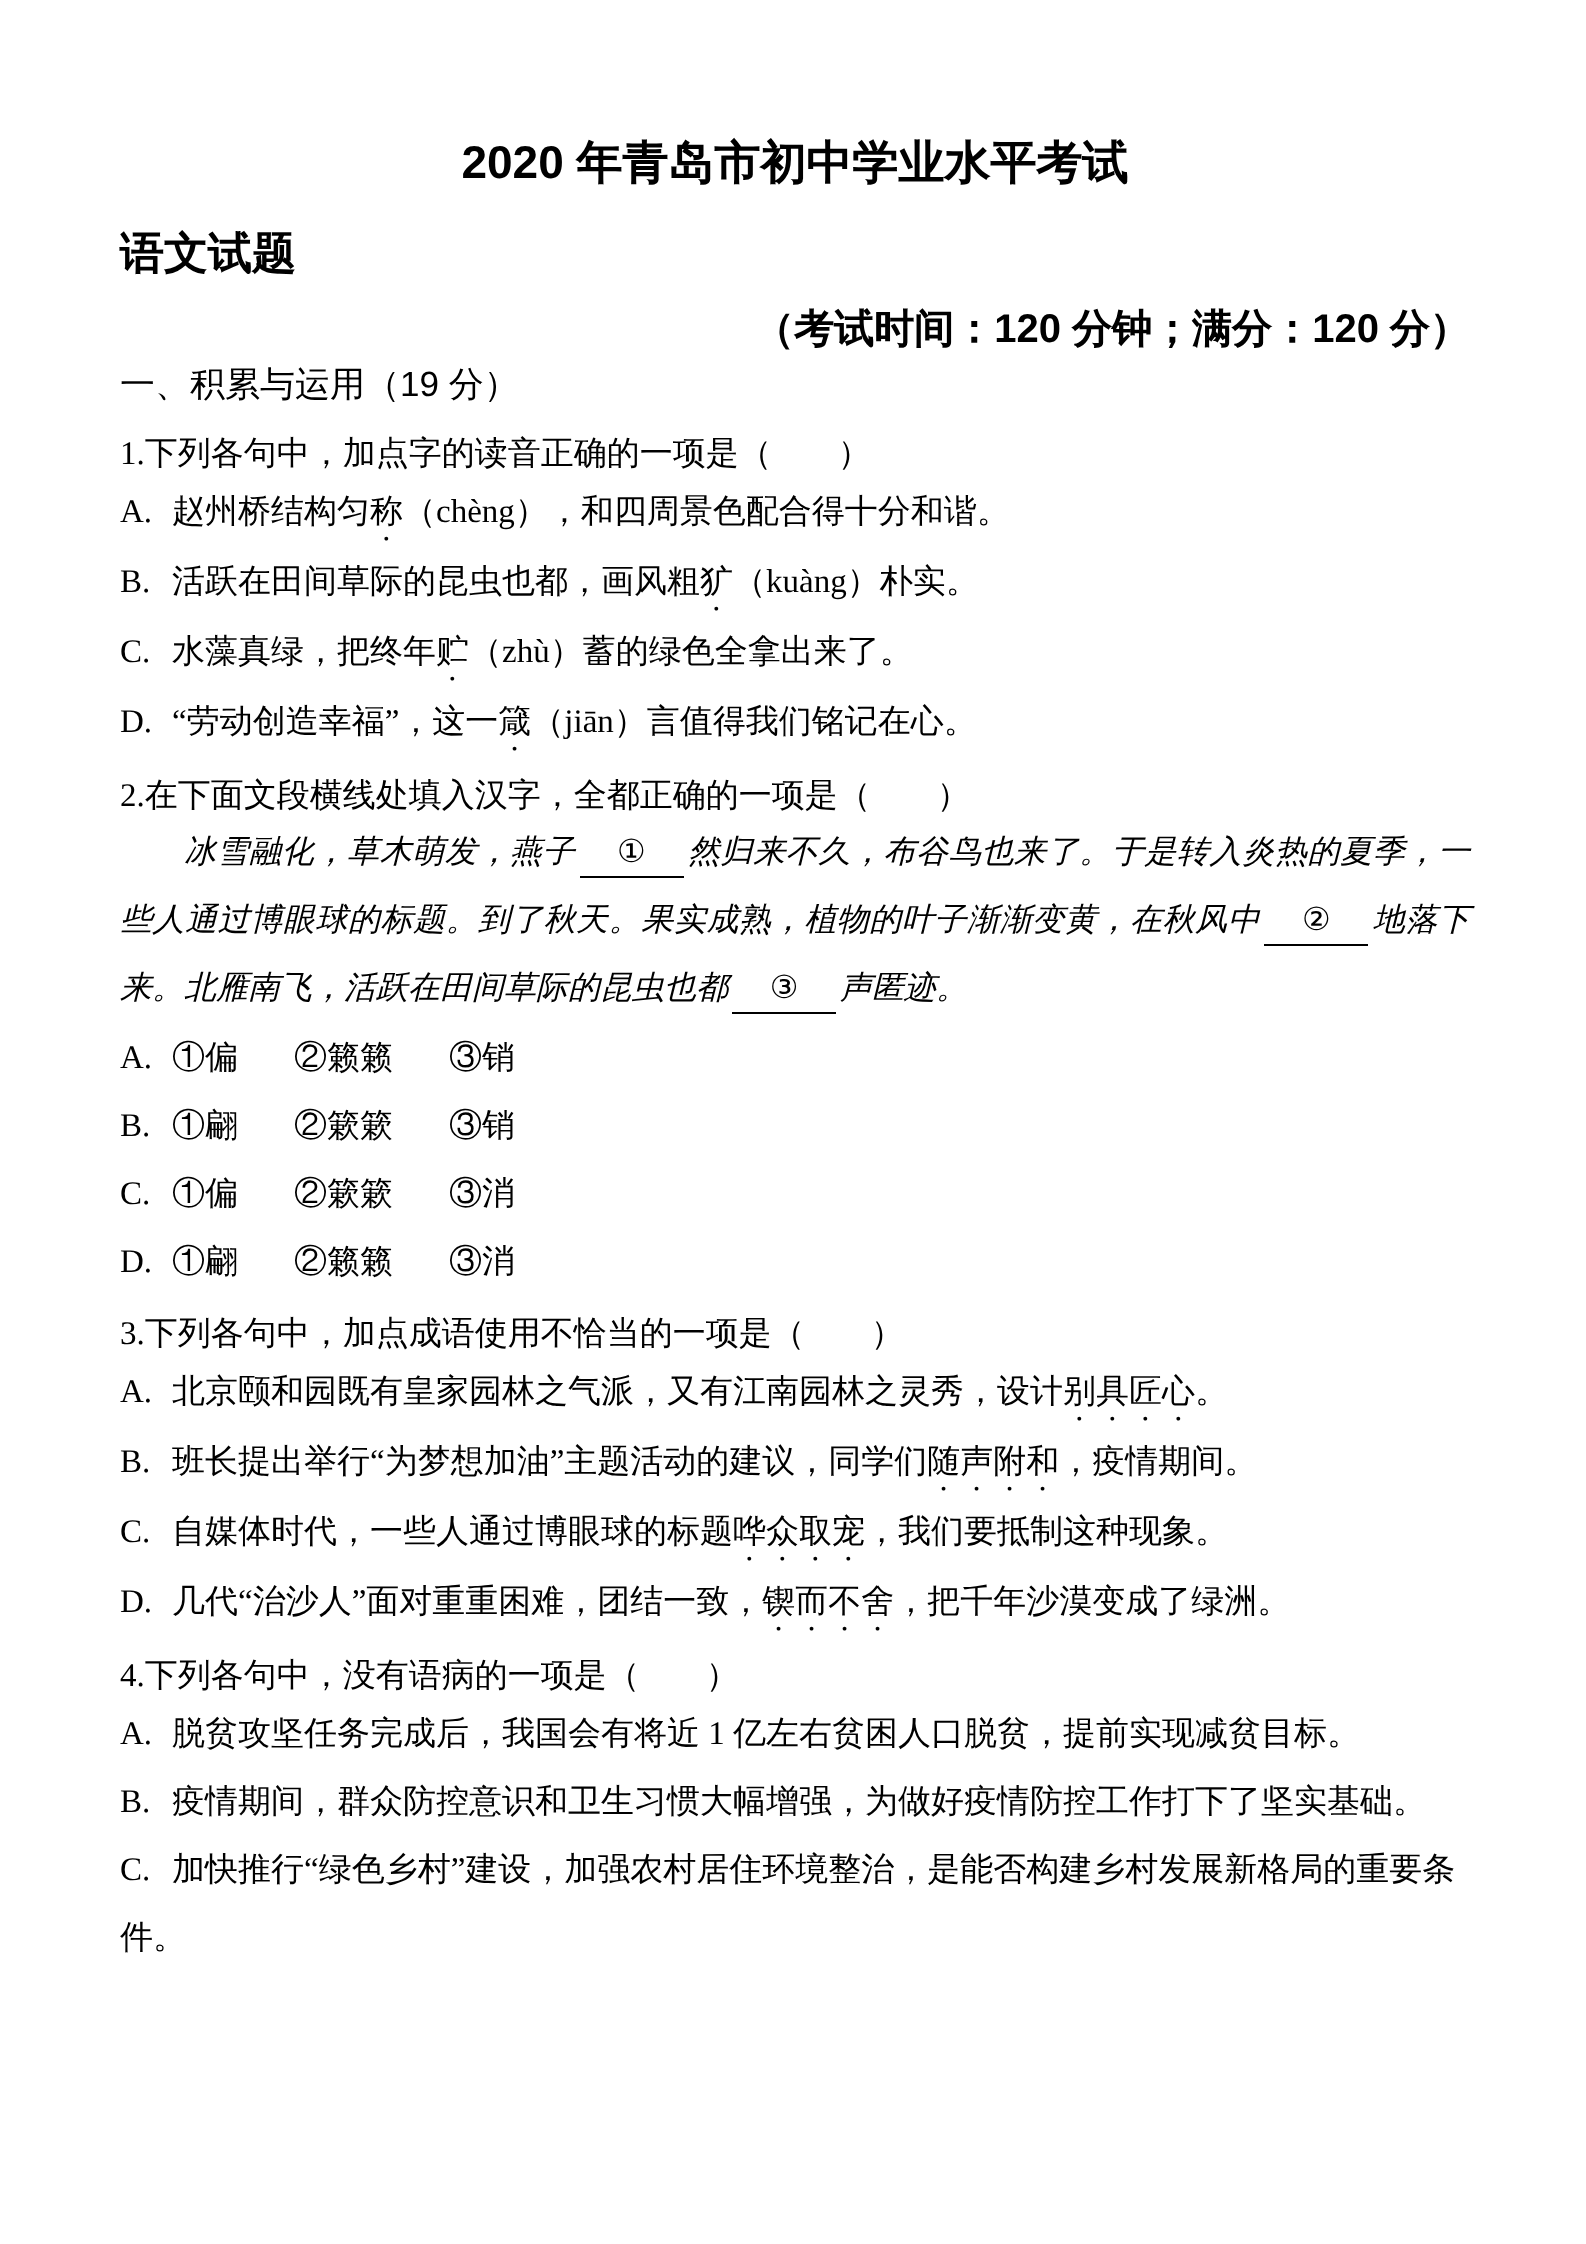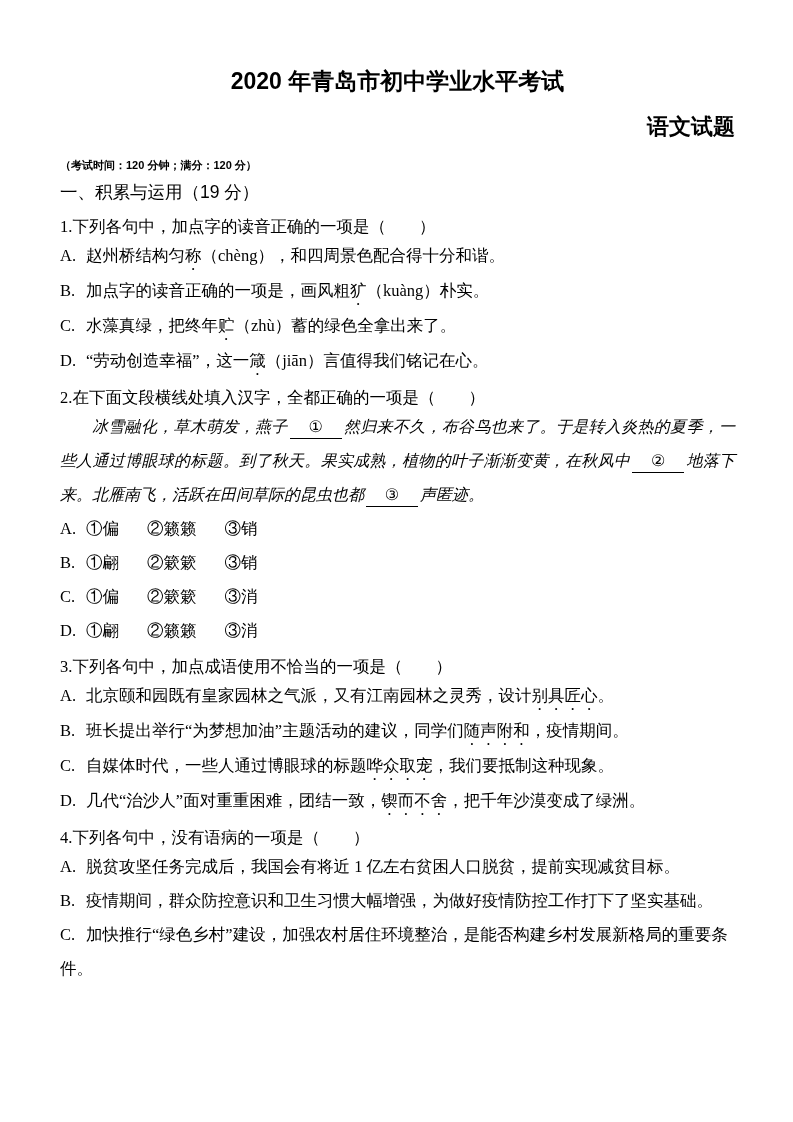--- a/index.html
+++ b/index.html
@@ -16,32 +16,32 @@
     overflow: hidden;
   }
   .title {
     text-align: center;
     font-family: "Liberation Sans", "DejaVu Sans", sans-serif;
     font-weight: 700;
     font-size: 23px;
     line-height: 30px;
   }
   .subject {
-    text-align: right;
+    text-align: left;
     font-family: "Liberation Sans", "DejaVu Sans", sans-serif;
     font-weight: 700;
     font-size: 22px;
     line-height: 28px;
     margin-top: 17px;
   }
   .meta {
-    text-align: left;
+    text-align: right;
     font-family: "Liberation Sans", "DejaVu Sans", sans-serif;
     font-weight: 700;
-    font-size: 11px;
+    font-size: 20px;
     line-height: 22px;
     margin-top: 13px;
   }
   .notes {
     font-family: "Liberation Sans", "DejaVu Sans", sans-serif;
     font-weight: 700;
     font-size: 16.5px;
     margin-top: 10px;
   }
   .notes .line { line-height: 31px; }
@@ -97,21 +97,21 @@
   <div class="title">2020 年青岛市初中学业水平考试</div>
   <div class="subject">语文试题</div>
   <div class="meta">（考试时间：120 分钟；满分：120 分）</div>
 
 
   <div class="section-heading">一、积累与运用（19 分）</div>
 
   <div>
       <div class="q-stem">1.下列各句中，加点字的读音正确的一项是（　　）</div>
       <div class="option"><span class="option-label">A.</span><span>赵州桥结构匀</span><span class="dot">称</span><span>（chèng），和四周景色配合得十分和谐。</span></div>
-      <div class="option"><span class="option-label">B.</span><span>加点字的读音正确的一项是，画风粗</span><span class="dot">犷</span><span>（kuàng）朴实。</span></div>
+      <div class="option"><span class="option-label">B.</span><span>活跃在田间草际的昆虫也都，画风粗</span><span class="dot">犷</span><span>（kuàng）朴实。</span></div>
       <div class="option"><span class="option-label">C.</span><span>水藻真绿，把终年</span><span class="dot">贮</span><span>（zhù）蓄的绿色全拿出来了。</span></div>
       <div class="option"><span class="option-label">D.</span><span>“劳动创造幸福”，这一</span><span class="dot">箴</span><span>（jiān）言值得我们铭记在心。</span></div>
       <div class="q-stem">2.在下面文段横线处填入汉字，全都正确的一项是（　　）</div>
       <div class="passage"><span>冰雪融化，草木萌发，燕子</span><span class="blank">①</span><span>然归来不久，布谷鸟也来了。于是转入炎热的夏季，一些人通过博眼球的标题。到了秋天。果实成熟，植物的叶子渐渐变黄，在秋风中</span><span class="blank">②</span><span>地落下来。北雁南飞，活跃在田间草际的昆虫也都</span><span class="blank">③</span><span>声匿迹。</span></div>
       <div class="option"><span class="option-label">A.</span><span class="col">①偏</span><span class="col">②籁籁</span><span>③销</span></div>
       <div class="option"><span class="option-label">B.</span><span class="col">①翩</span><span class="col">②簌簌</span><span>③销</span></div>
       <div class="option"><span class="option-label">C.</span><span class="col">①偏</span><span class="col">②簌簌</span><span>③消</span></div>
       <div class="option"><span class="option-label">D.</span><span class="col">①翩</span><span class="col">②籁籁</span><span>③消</span></div>
       <div class="q-stem">3.下列各句中，加点成语使用不恰当的一项是（　　）</div>
       <div class="option"><span class="option-label">A.</span><span>北京颐和园既有皇家园林之气派，又有江南园林之灵秀，设计</span><span class="dot">别具匠心</span><span>。</span></div>

